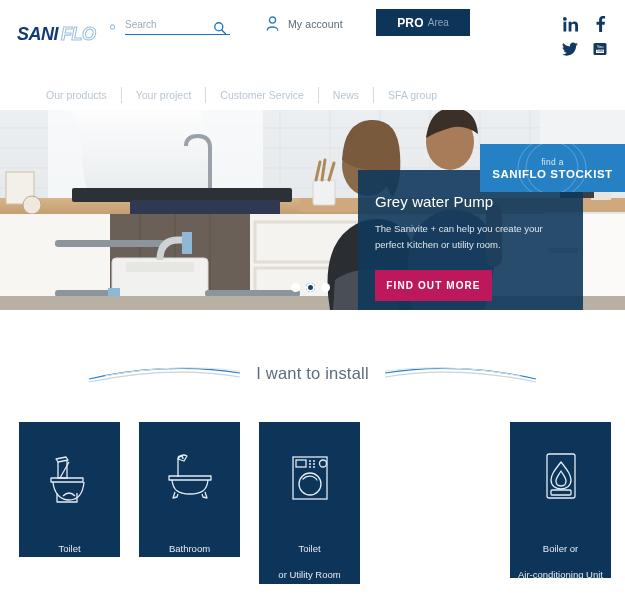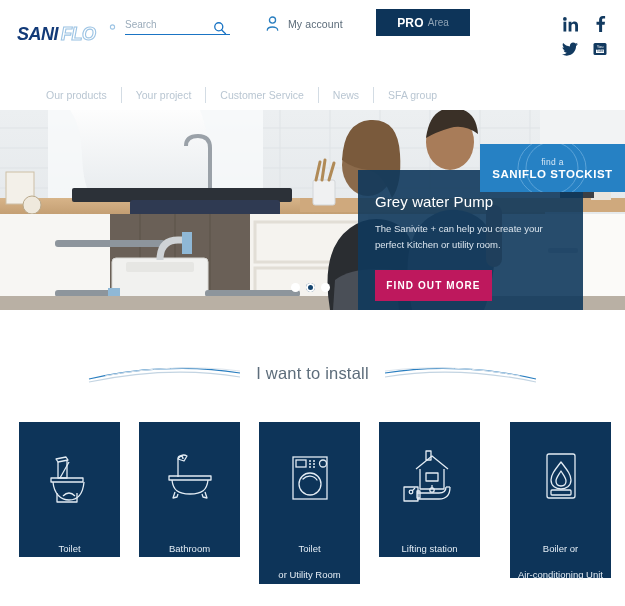--- a/index.html
+++ b/index.html
@@ -369,40 +369,20 @@
               <circle cx="33" cy="18" r="1"></circle>
           </g>
           <circle cx="29" cy="35" r="11"></circle>
           <path d="M22 30 a9 9 0 0 1 14 1" stroke-linecap="round"></path>
         </svg>
       </div>
       <div class="cl l1">Toilet</div>
       <div class="cl">or Utility Room</div>
     </div>
 
-    <div class="card" style="left:379px; height:135px;">
-      <div class="ico">
-        <svg width="62" height="58" viewBox="0 0 62 58" fill="none" stroke="#e3ecf4" stroke-width="1.3" stroke-linejoin="round">
-          <path d="M17 20 L33 7 L49 20"></path>
-          <path d="M21 20 v20 h24 V20"></path>
-          <rect x="27" y="24" width="12" height="8"></rect>
-          <rect x="27" y="2" width="5" height="9"></rect>
-          <path d="M33 36 v4"></path>
-          <circle cx="33" cy="41" r="2.2"></circle>
-          <path d="M18 44 h22 q7 0 7 -6"></path>
-          <path d="M18 50 h22 q11 0 11 -12"></path>
-          <path d="M47 38 h4"></path>
-          <rect x="5" y="38" width="14" height="14"></rect>
-          <circle cx="12" cy="43" r="1.8"></circle>
-          <path d="M13 42 l3 -3"></path>
-          <rect x="18" y="42" width="3" height="7"></rect>
-        </svg>
-      </div>
-      <div class="cl l1">Lifting station</div>
-    </div>
 
     <div class="card" style="left:510px; height:156px;">
       <div class="ico">
         <svg width="58" height="58" viewBox="0 0 58 58" fill="none" stroke="#e3ecf4" stroke-width="1.3" stroke-linejoin="round">
           <rect x="15" y="5" width="28" height="44" rx="2"></rect>
           <path d="M29 13 c7 9 10 13 10 18 c0 6 -5 9 -10 9 c-5 0 -10 -3 -10 -9
                    c0 -5 3 -9 10 -18 z"></path>
           <path d="M29 22 c3 5 5 7 5 10 c0 3 -2 5 -5 5 c-3 0 -5 -2 -5 -5
                    c0 -3 2 -5 5 -10 z"></path>
           <rect x="19" y="41" width="20" height="5" rx="1"></rect>

